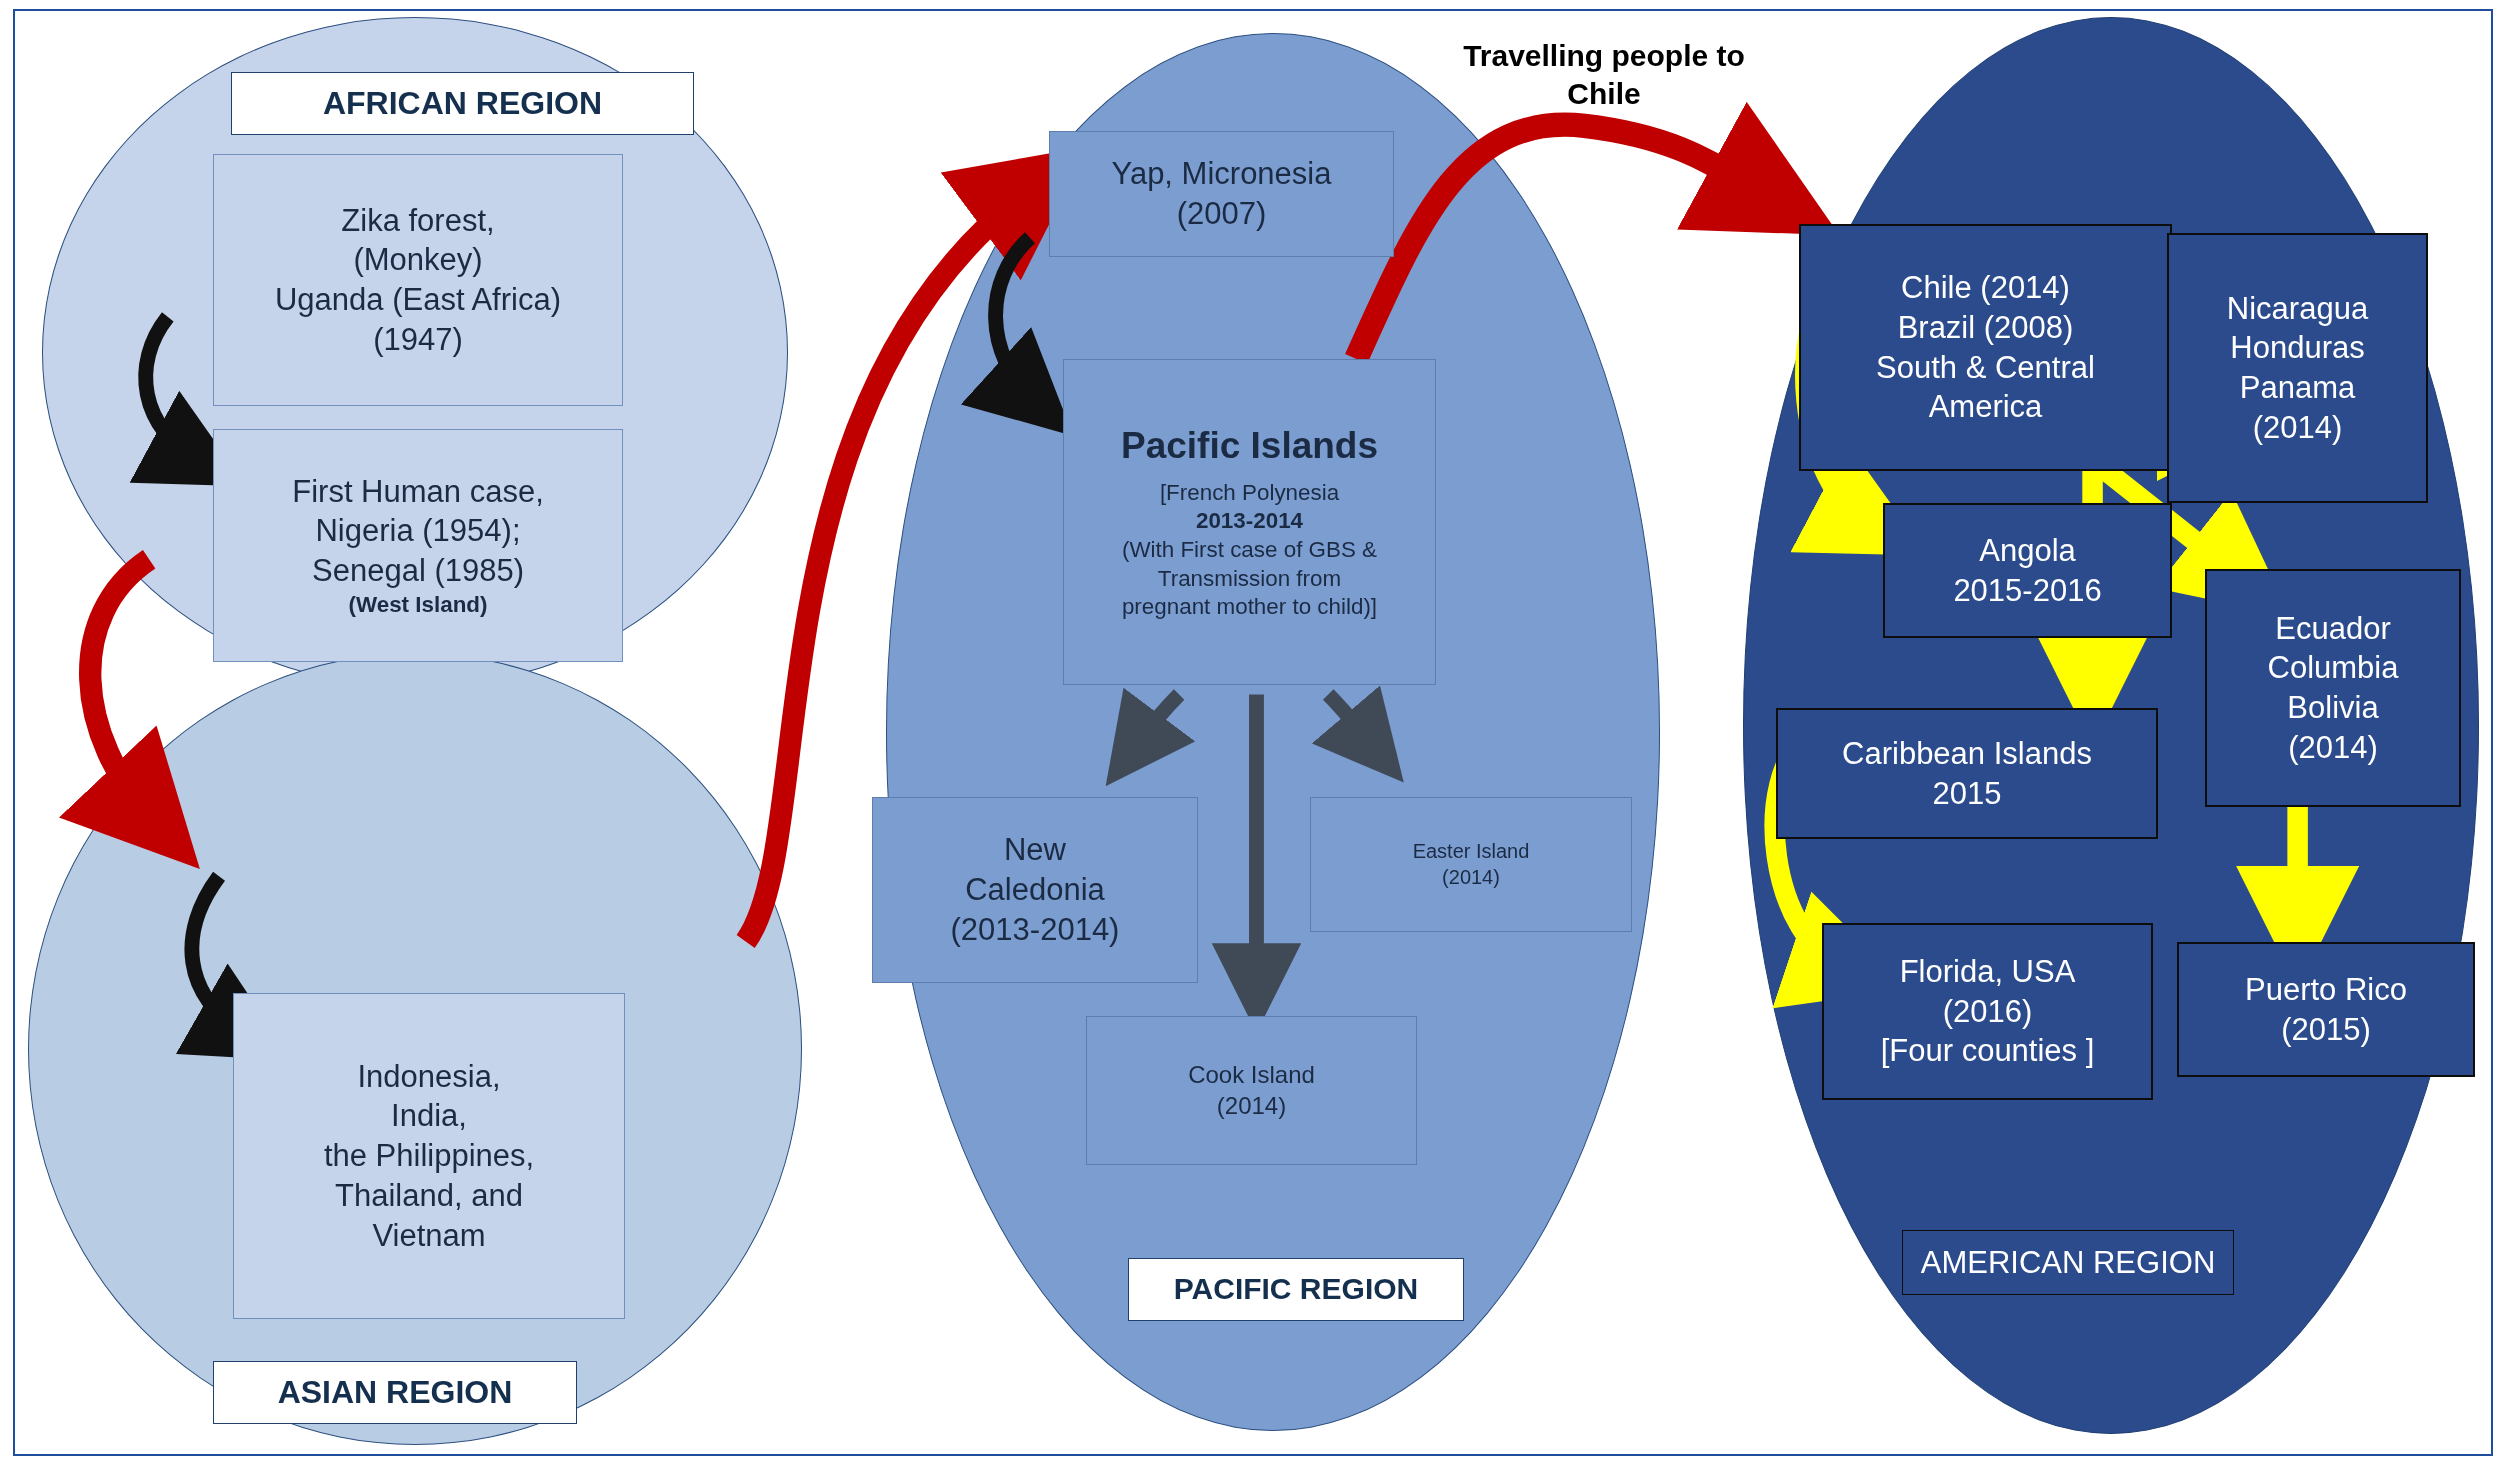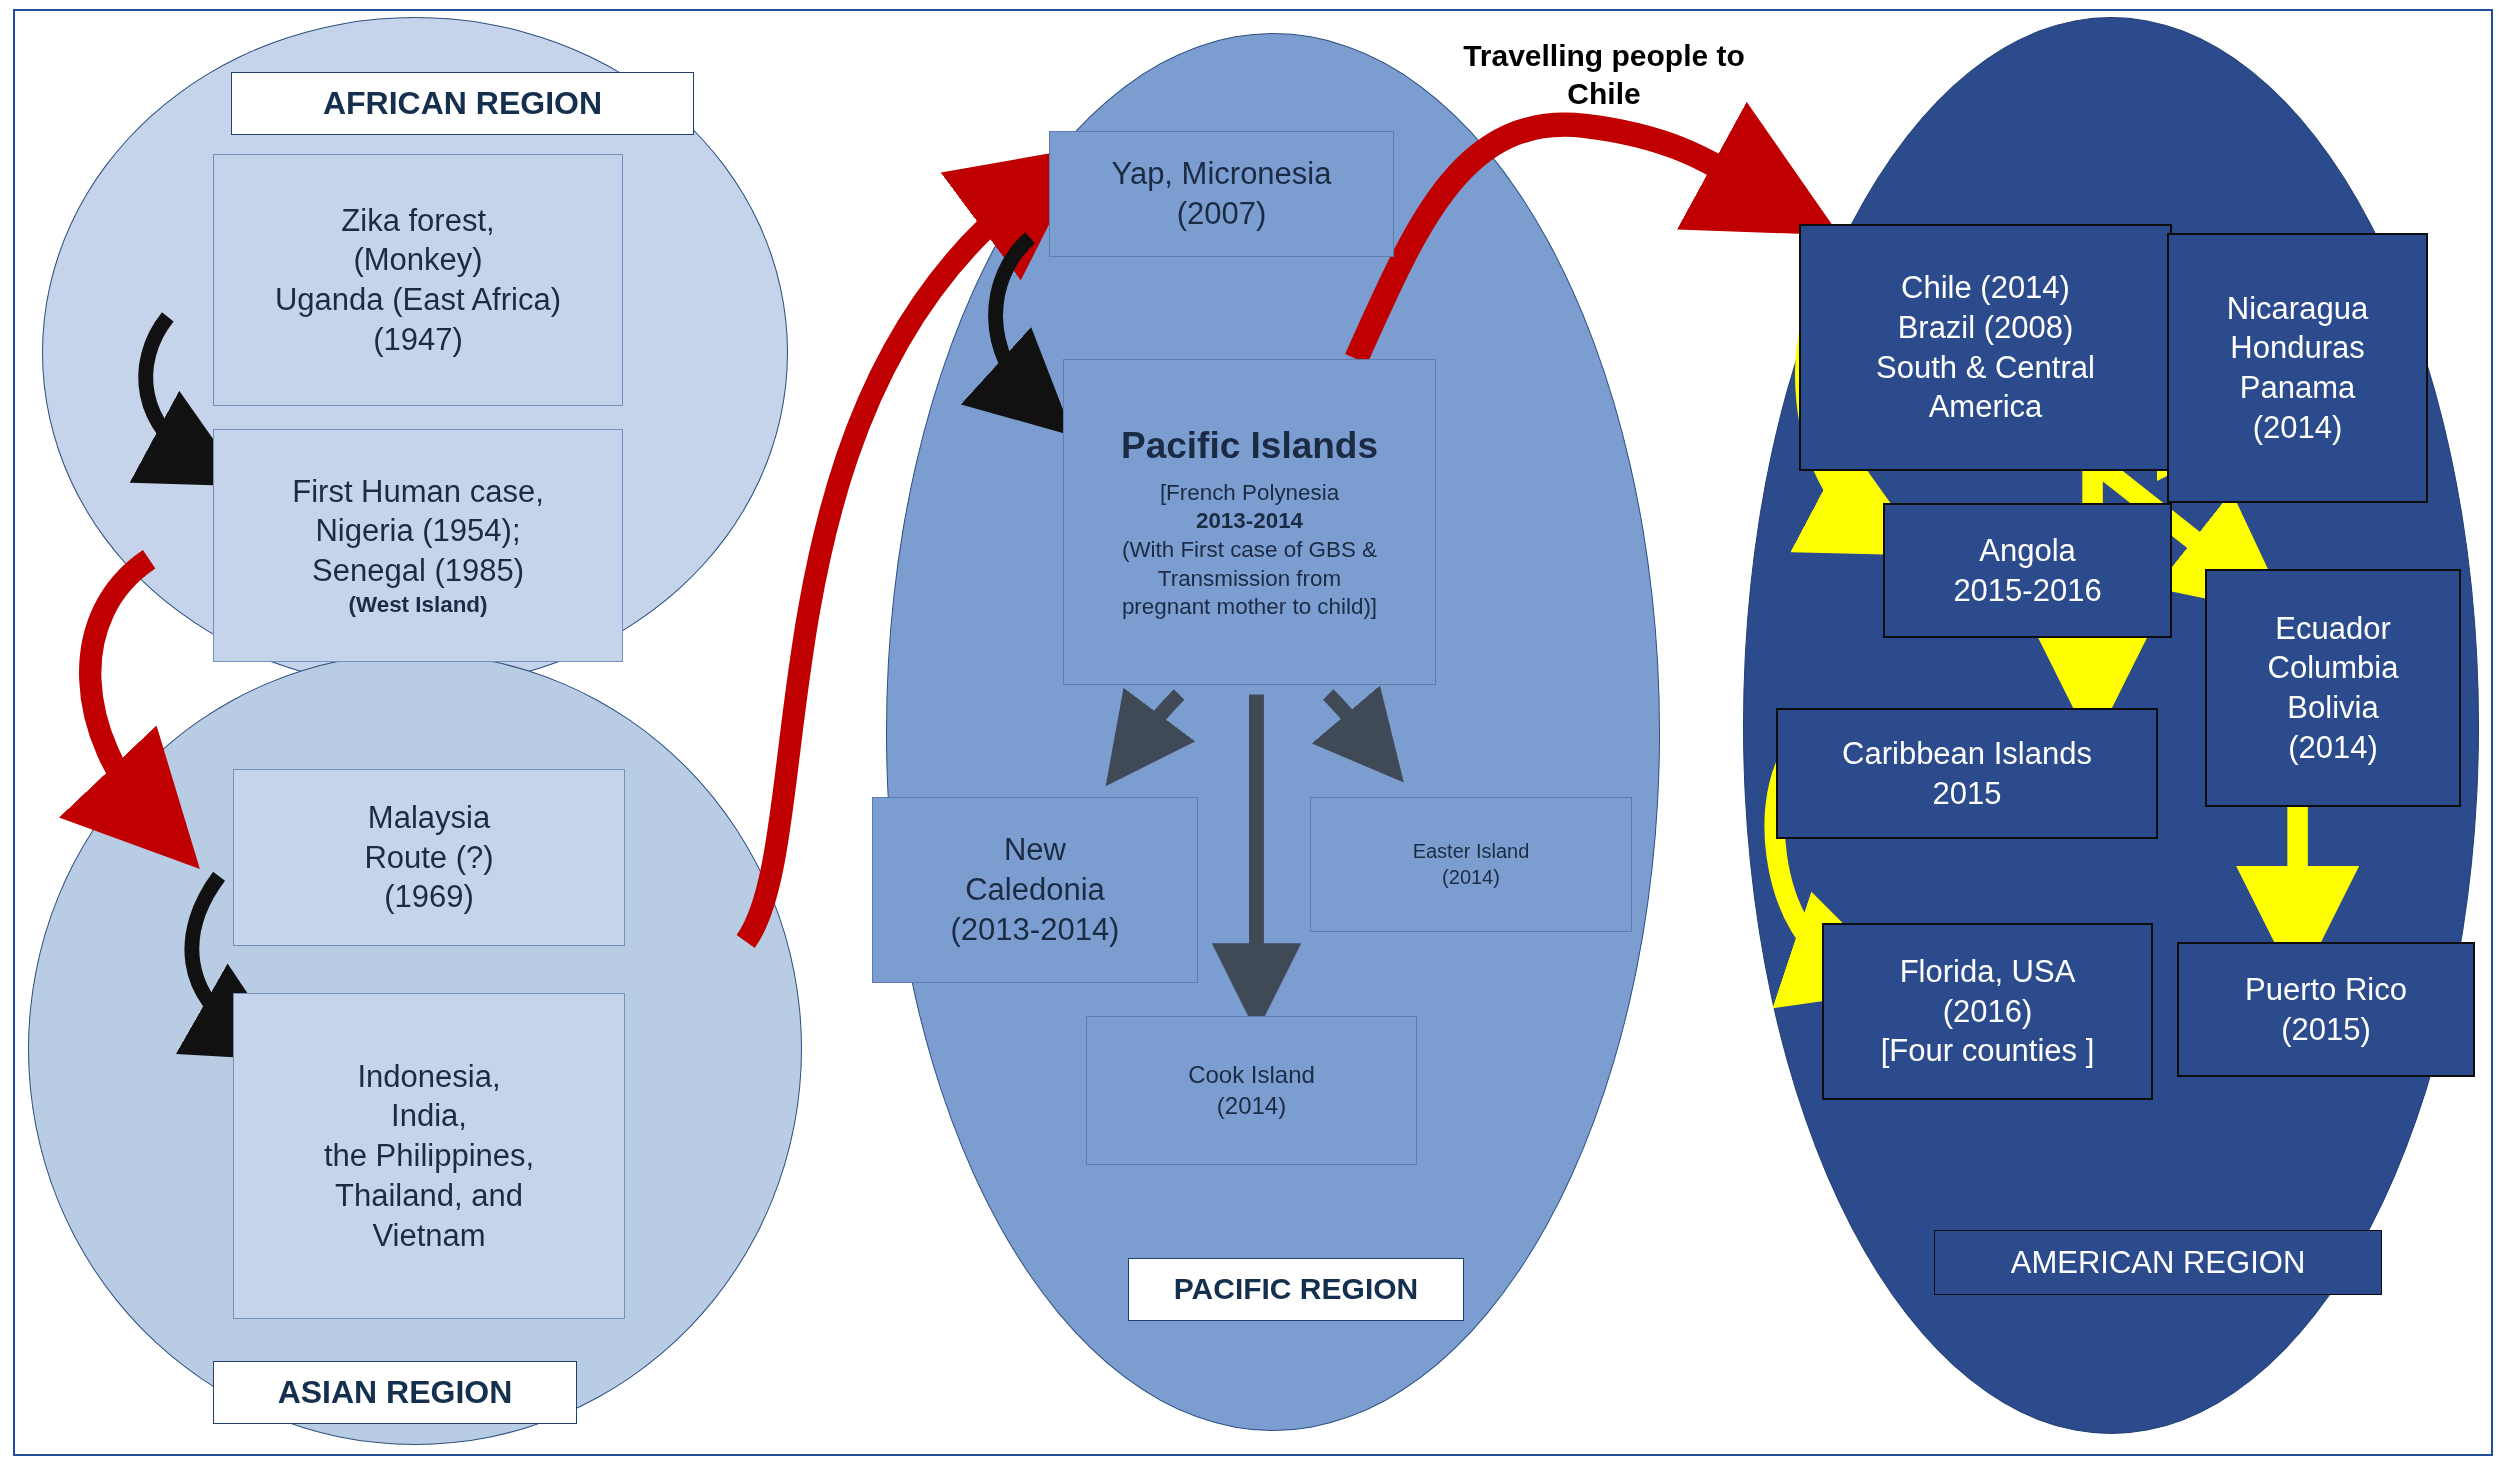--- a/index.html
+++ b/index.html
@@ -175,45 +175,40 @@
   </div>
 
   <div class="node labelbox" style="left:213px; top:1361px; width:364px; height:63px; font-size:32px;">
     <span class="line">ASIAN REGION</span>
   </div>
 
   <div class="node labelbox" style="left:1128px; top:1258px; width:336px; height:63px; font-size:30px;">
     <span class="line">PACIFIC REGION</span>
   </div>
 
-  <div class="node labelbox onblue" style="left:1902px; top:1230px; width:448px; height:65px; font-size:31px;margin-left:32px;">
+  <div class="node labelbox onblue" style="left:1902px; top:1230px; width:332px; height:65px; font-size:31px;">
     <span class="line">AMERICAN REGION</span>
   </div>
 
   <div class="node light" style="left:213px; top:154px; width:410px; height:252px; font-size:31px;">
     <span class="line">Zika forest,</span>
     <span class="line">(Monkey)</span>
     <span class="line">
       <span>Uganda (East Africa)</span>
     </span>
     <span class="line">(1947)</span>
   </div>
 
   <div class="node light" style="left:213px; top:429px; width:410px; height:233px; font-size:31px;">
     <span class="line">First Human case,</span>
     <span class="line">Nigeria (1954);</span>
     <span class="line">Senegal (1985)</span>
     <span class="line b sm">(West Island)</span>
   </div>
 
-  <div class="node light" style="left:233px; top:769px; width:392px; height:177px; font-size:31px;">
-    <span class="line">Malaysia</span>
-    <span class="line">Route (?)</span>
-    <span class="line">(1969)</span>
-  </div>
 
   <div class="node light" style="left:233px; top:993px; width:392px; height:326px; font-size:31px;">
     <span class="line">Indonesia,</span>
     <span class="line">India,</span>
     <span class="line">the Philippines,</span>
     <span class="line">Thailand, and</span>
     <span class="line">Vietnam</span>
   </div>
 
   <div class="node pacific" style="left:1049px; top:131px; width:345px; height:126px; font-size:31px;">

